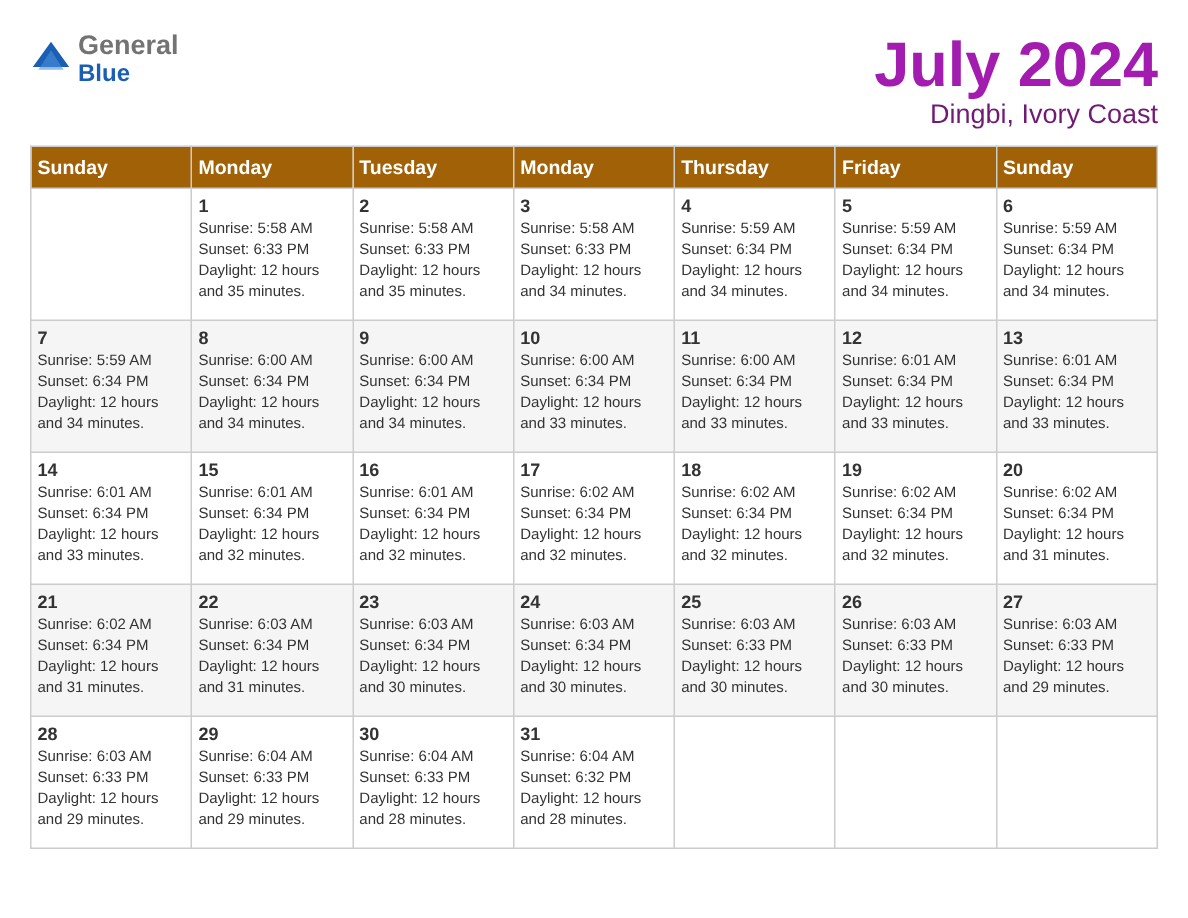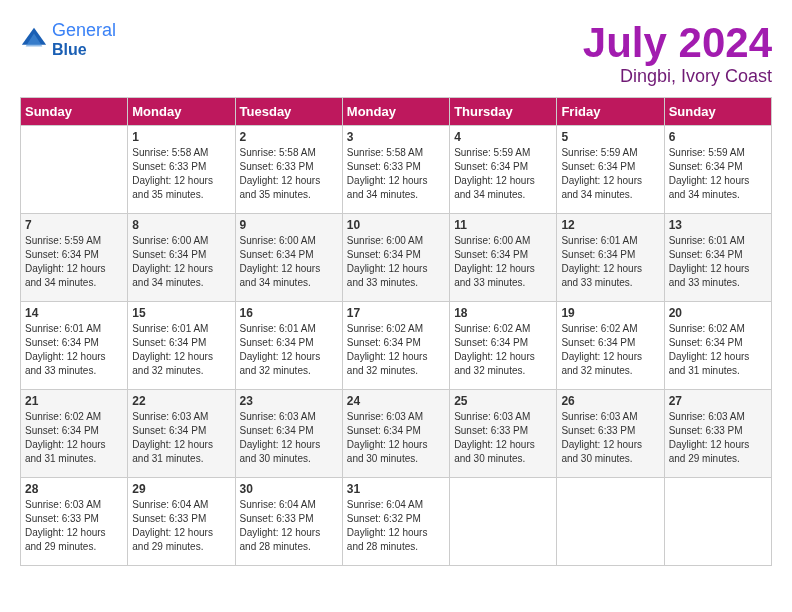--- a/index.html
+++ b/index.html
@@ -16,22 +16,22 @@
       align-items: flex-start;
       margin-bottom: 10px;
     }
     .logo {
       display: flex;
       align-items: center;
       gap: 4px;
     }
     .logo-text-general {
       font-size: 18px;
-      font-weight: normal;
-      color: #3b82f6;
+      font-weight: bold;
+      color: #737373;
     }
     .logo-text-blue {
       font-size: 16px;
       font-weight: bold;
       color: #1a5fb4;
     }
     .logo-icon {
       width: 28px;
       height: 28px;
     }
@@ -47,21 +47,21 @@
     .location-title {
       font-size: 18px;
       color: #701a75;
     }
     table {
       width: 100%;
       border-collapse: collapse;
       table-layout: fixed;
     }
     thead tr th {
-      background-color: #be185d;
+      background-color: #a16207;
       color: #fff;
       font-size: 13px;
       font-weight: bold;
       padding: 6px 4px;
       text-align: left;
       border: 1px solid #ccc;
     }
     tbody tr td {
       vertical-align: top;
       border: 1px solid #ccc;

